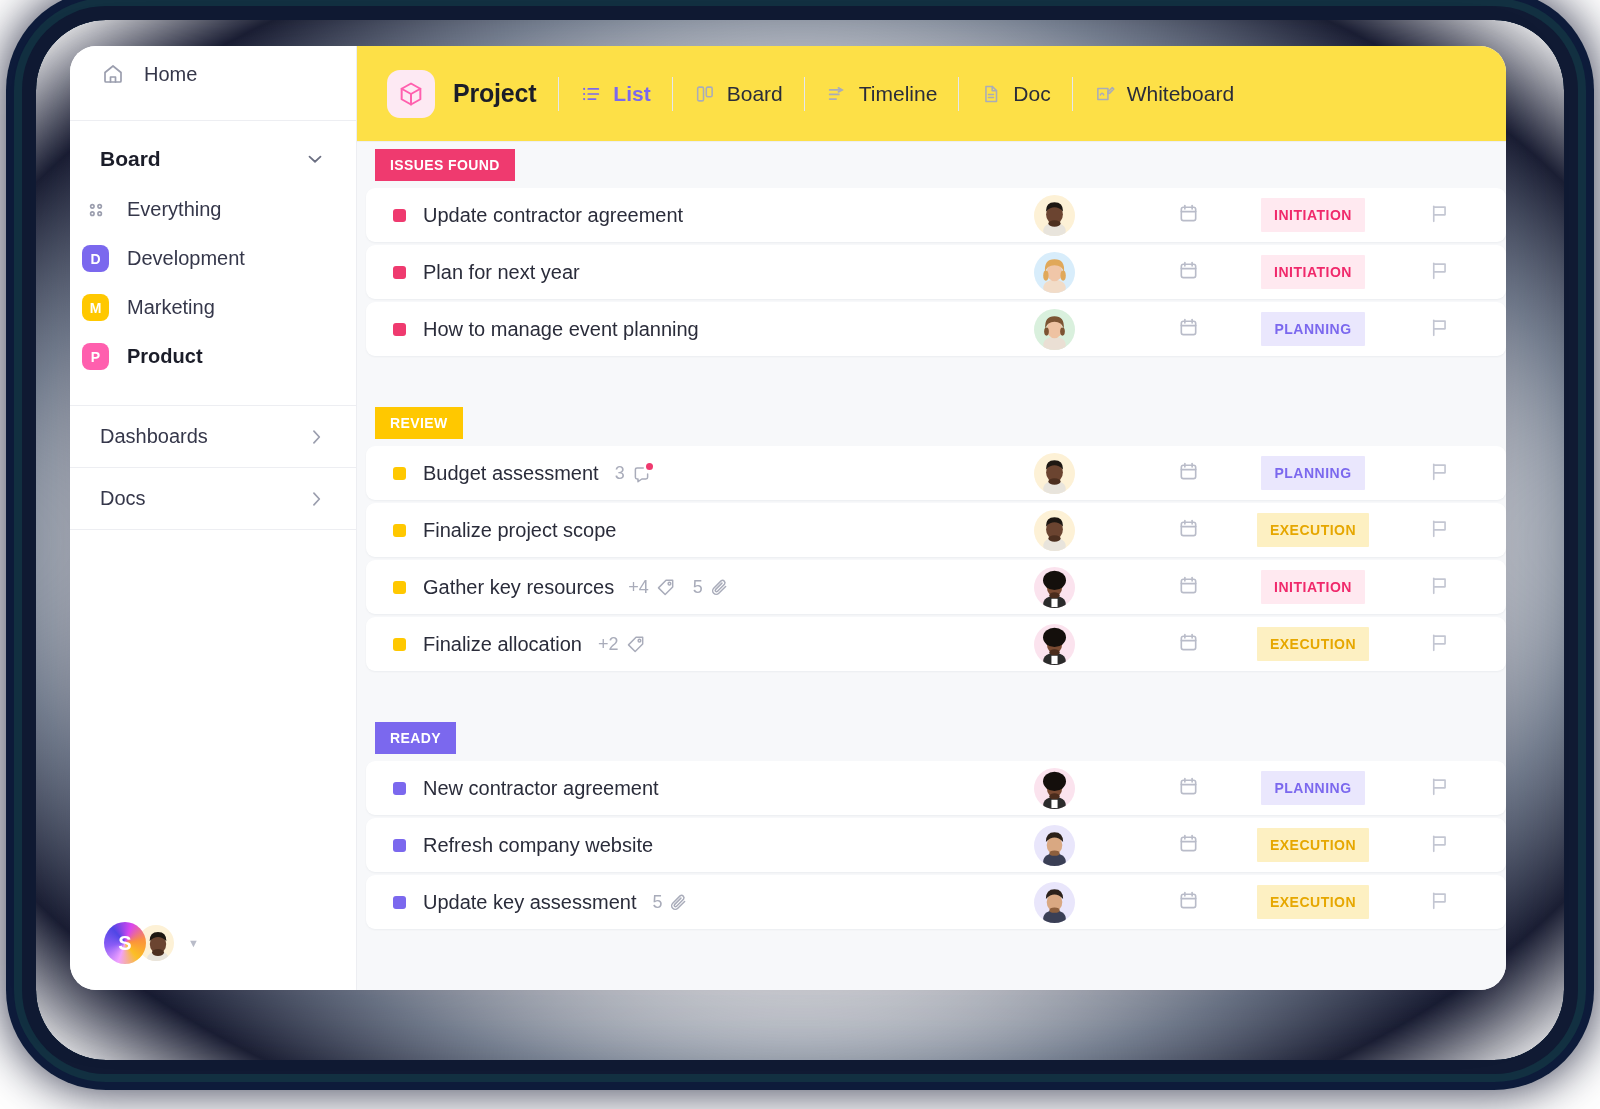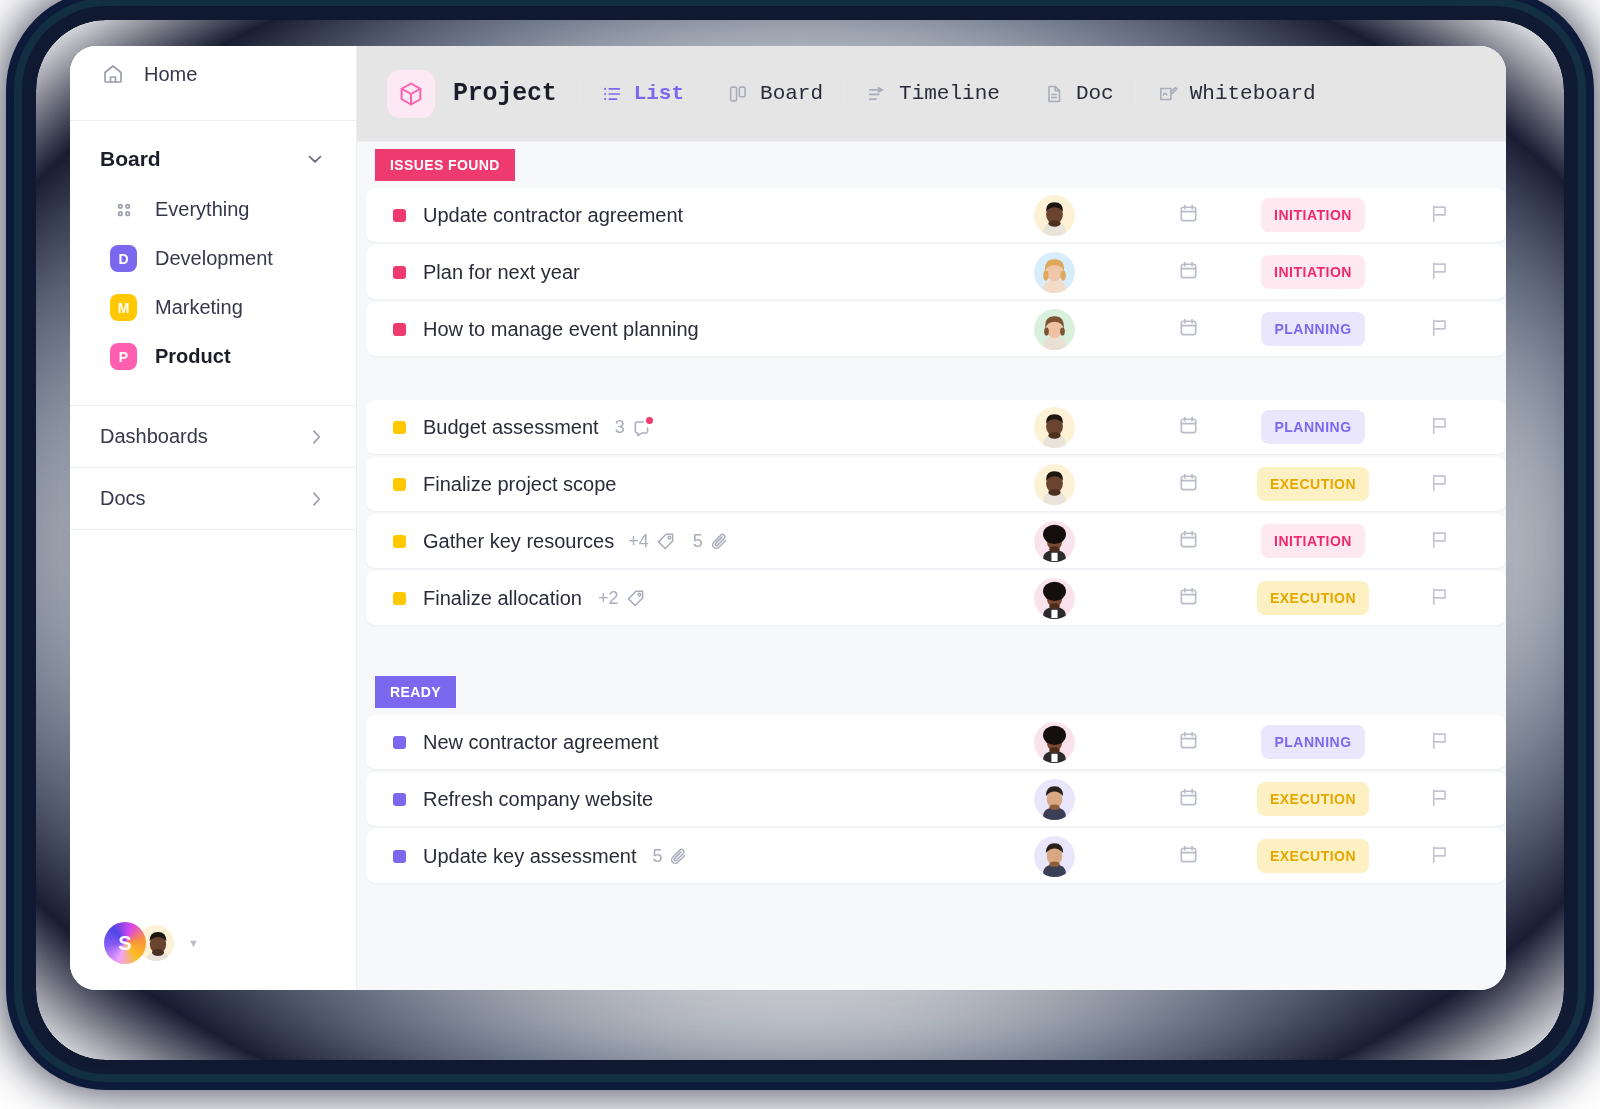--- a/index.html
+++ b/index.html
@@ -82,21 +82,21 @@
 
   .spaces-head {
     display: flex; align-items: center; justify-content: space-between;
     padding: 26px 30px 14px 30px;
     cursor: pointer;
   }
   .spaces-title { font-size: 21px; font-weight: 700; color: #1b1d29; }
 
   .space-item {
     display: flex; align-items: center; gap: 18px;
-    height: 49px; padding-left: 40px; cursor: pointer;
+    height: 49px; padding-left: 12px; cursor: pointer;
   }
   .space-chip {
     width: 27px; height: 27px; border-radius: 8px;
     display: flex; align-items: center; justify-content: center;
     color: #fff; font-size: 14px; font-weight: 700; flex: 0 0 27px;
   }
   .space-label { font-size: 20px; color: #35374a; }
   .space-item.active .space-label { font-weight: 700; color: #1b1d29; }
 
   .everything-icon { width: 27px; flex: 0 0 27px; display:flex; align-items:center; justify-content:center; color:#9b9eae;}
@@ -127,22 +127,21 @@
   .caret-sm { margin-left: 12px; color: #b9bcc9; font-size: 11px; }
 
   
   .main { flex: 1; display: flex; flex-direction: column; min-width: 0; }
 
   .topbar {
     height: 96px; flex: 0 0 96px;
     display: flex; align-items: center;
     padding-left: 30px;
     border-bottom: 1px solid #edeef2;
-    background: #e5e5e5;
-    font-family: Liberation Mono, monospace;
+    background: #fde047;
   }
   .proj-icon {
     width: 48px; height: 48px; border-radius: 13px;
     background: #fde9f3;
     display: flex; align-items: center; justify-content: center;
     flex: 0 0 48px;
   }
   .proj-title {
     font-size: 25px; font-weight: 700; color: #1b1d29;
     margin-left: 18px; margin-right: 22px; letter-spacing: -.2px;
@@ -206,21 +205,21 @@
   .cell.c-stage    { width: 118px; }
   .cell.c-priority { width: 134px; }
 
   .avatar {
     width: 41px; height: 41px; border-radius: 50%;
     overflow: hidden; position: relative;
   }
   .stage-badge {
     display: inline-flex; align-items: center; justify-content: center;
     height: 34px; padding: 0 13px;
-    border-radius: 8px;
+    border-radius: 1px;
     font-size: 14px; font-weight: 700; letter-spacing: .5px;
     white-space: nowrap;
   }
   .flag-ic { color: #c3c6d2; }
   .cal-ic  { color: #b9bcc9; }
 
   .group-gap { height: 44px; }
 </style>
 </head>
 <body>
@@ -527,20 +526,23 @@
                 </span>
               </span>
             </div>
           </div>
         </div>
       </div>
 
       <div class="group-gap"></div>
 
       <div class="group">
+        <div class="group-header-row">
+          <span class="group-pill" style="background:#ffc800">REVIEW</span>
+        </div>
 
         <div class="rows">
 
           <div class="row">
             <span class="bullet" style="background:#ffc800"></span>
             <span class="task-name">Budget assessment</span>
             <span class="meta">
               <span>3</span>
               <span style="display:flex;position:relative;">
                 <svg width="21" height="21" viewBox="0 0 24 24" fill="none" stroke="currentColor" stroke-width="1.7" stroke-linecap="round" stroke-linejoin="round">

